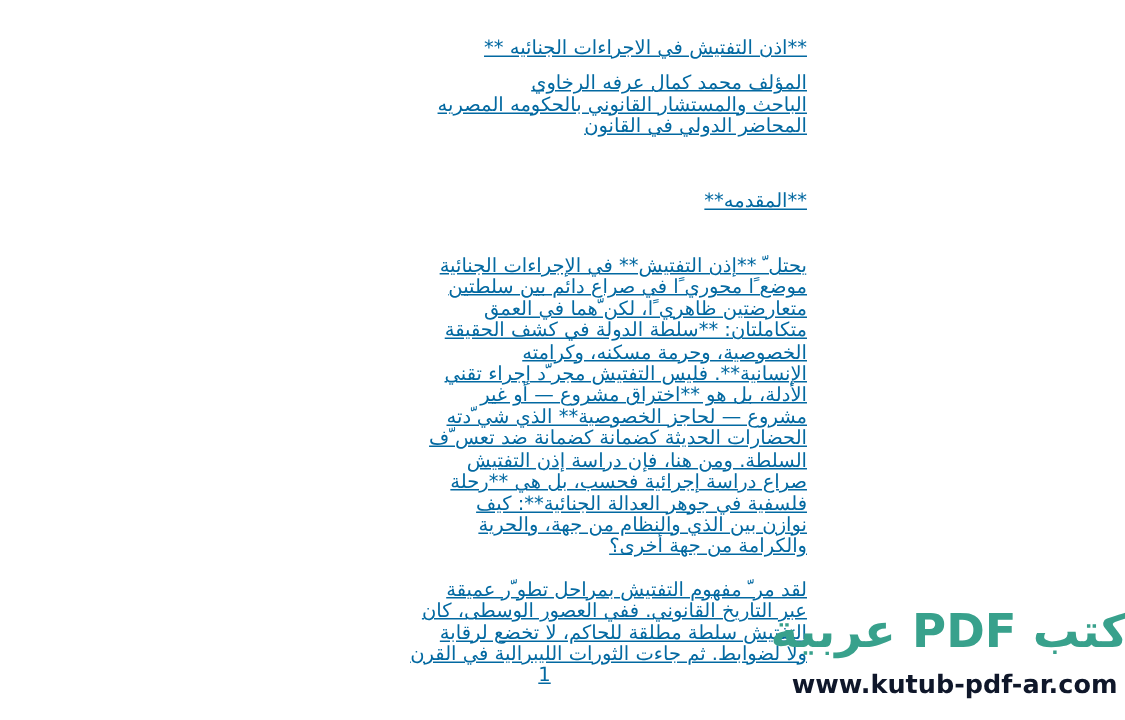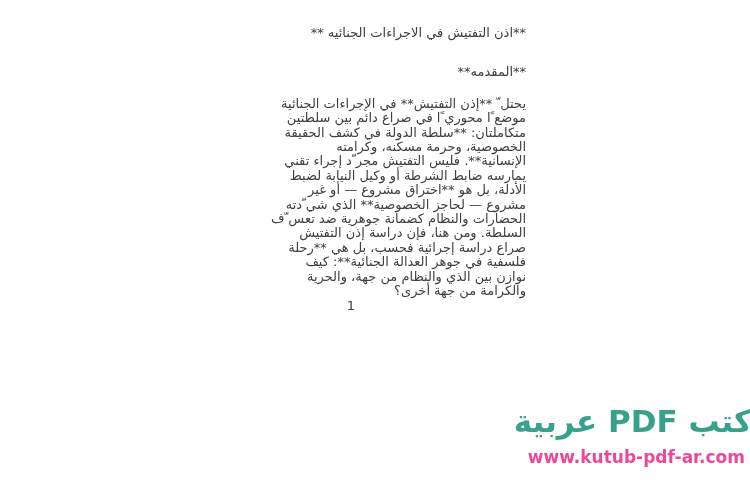--- a/index.html
+++ b/index.html
@@ -11,33 +11,34 @@
     position: relative;
     width: 750px;
     height: 480px;
     background: #ffffff;
     overflow: hidden;
     font-family: "DejaVu Sans", sans-serif;
     color: #000000;
   }
   .content {
     position: absolute;
-    left: 176px;
+    left: 188px;
     top: 26px;
     width: 350px;
     direction: rtl;
     text-align: right;
     font-size: 13px;
     line-height: 14.4px;
-    color: #404040;
+    color: #0369a1;
+    text-decoration: underline;
   }
   .title { white-space: nowrap; }
   .author-block { margin-top: 9px; }
-  .section-heading { margin-top: 25px; }
-  .paragraph-1 { margin-top: 17px; }
+  .section-heading { margin-top: 35px; }
+  .paragraph-1 { margin-top: 29px; }
   .paragraph-2 { margin-top: 14px; }
   .paragraph-1 div, .paragraph-2 div, .author-block div { white-space: nowrap; }
   .page-number {
     margin-top: 0;
     text-align: center;
     direction: ltr;
   }
   .wm-logo {
     position: absolute;
     top: 399px;
@@ -60,35 +61,46 @@
     white-space: nowrap;
     text-decoration: none;
   }
 </style>
 </head>
 <body>
 
 <div id="page">
   <div class="content">
     <div class="title">**اذن التفتيش في الاجراءات الجنائيه **</div>
+    <div class="author-block">
+        <div>المؤلف محمد كمال عرفه الرخاوي</div>
+        <div>الباحث والمستشار القانوني بالحكومه المصريه</div>
+        <div>المحاضر الدولي في القانون</div>
+      </div>
     <div class="section-heading">**المقدمه**</div>
     <div class="paragraph-1">
         <div>يحتل ّ **إذن التفتيش** في الإجراءات الجنائية</div>
         <div>موضع ًا محوري ًا في صراع دائم بين سلطتين</div>
+        <div>متعارضتين ظاهري ًا، لكن ّهما في العمق</div>
         <div>متكاملتان: **سلطة الدولة في كشف الحقيقة</div>
         <div>الخصوصية، وحرمة مسكنه، وكرامته</div>
         <div>الإنسانية**. فليس التفتيش مجر ّد إجراء تقني</div>
-        <div>يمارسه ضابط الشرطة أو وكيل النيابة لضبط</div>
         <div>الأدلة، بل هو **اختراق مشروع — أو غير</div>
         <div>مشروع — لحاجز الخصوصية** الذي شي ّدته</div>
-        <div>الحضارات والنظام كضمانة جوهرية ضد تعس ّف</div>
+        <div>الحضارات الحديثة كضمانة كضمانة ضد تعس ّف</div>
         <div>السلطة. ومن هنا، فإن دراسة إذن التفتيش</div>
         <div>صراع دراسة إجرائية فحسب، بل هي **رحلة</div>
         <div>فلسفية في جوهر العدالة الجنائية**: كيف</div>
         <div>نوازن بين الذي والنظام من جهة، والحرية</div>
         <div>والكرامة من جهة أخرى؟</div>
       </div>
+    <div class="paragraph-2">
+        <div>لقد مر ّ مفهوم التفتيش بمراحل تطو ّر عميقة</div>
+        <div>عبر التاريخ القانوني. ففي العصور الوسطى، كان</div>
+        <div>التفتيش سلطة مطلقة للحاكم، لا تخضع لرقابة</div>
+        <div>ولا لضوابط. ثم جاءت الثورات الليبرالية في القرن</div>
+      </div>
     <div class="page-number">1</div>
   </div>
 
   <div class="wm-logo" style="color: rgb(56, 161, 140);">كتب PDF عربية</div>
-  <div class="wm-url" style="color: #ec4899;">www.kutub-pdf-ar.com</div>
+  <div class="wm-url" style="color: #0f172a;">www.kutub-pdf-ar.com</div>
 </div>
 
 </body></html>

